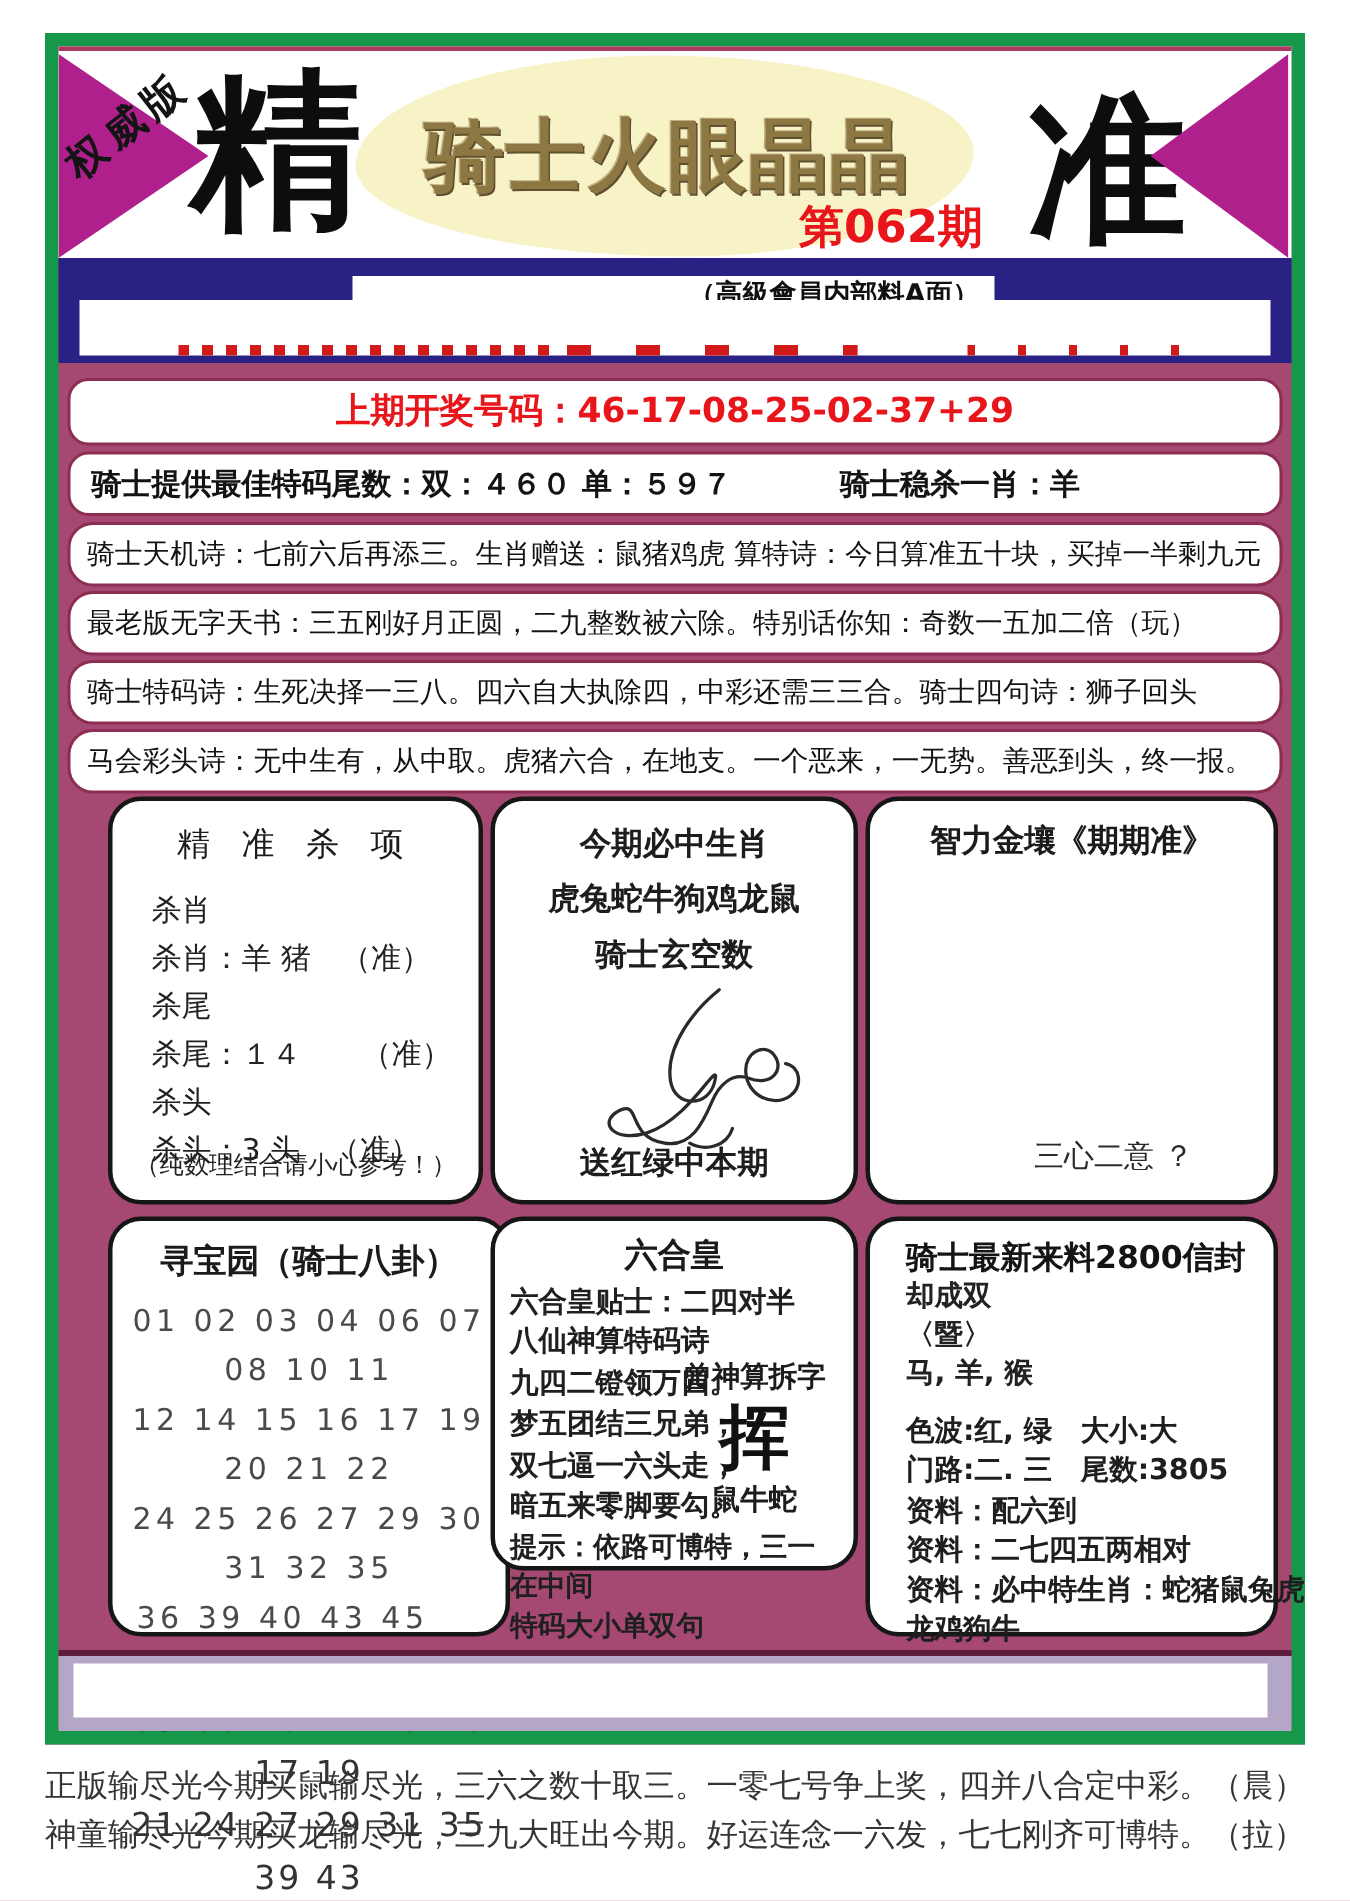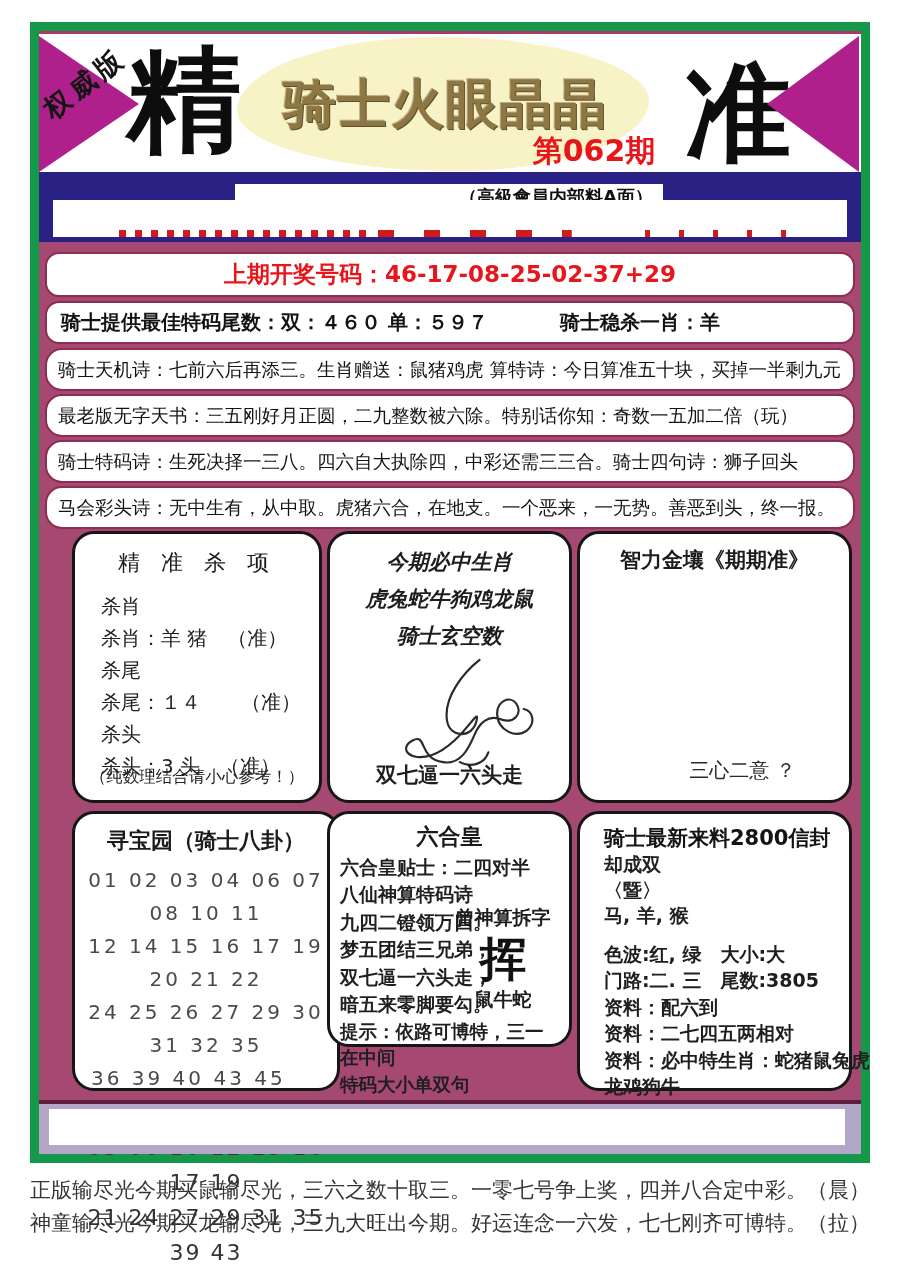--- a/index.html
+++ b/index.html
@@ -61,21 +61,21 @@
   .zodiac-card   { left:288px; top:500px; width:245px; height:272px; }
   .wisdom-card   { left:538px; top:500px; width:275px; height:272px; }
   .treasure-card { left:33px;  top:780px; width:268px; height:280px; }
   .king-card     { left:288px; top:780px; width:245px; height:236px; }
   .material-card { left:538px; top:780px; width:275px; height:280px; }
 
   .kill-title { text-align:center; font-size:22px; font-weight:normal; letter-spacing:7px; margin-top:14px; color:#1b1b1b; }
   .kill-lines { margin:12px 0 0 26px; font-size:20px; line-height:32px; color:#222; }
   .kill-note  { position:absolute; bottom:12px; width:100%; text-align:center; font-size:16.5px; color:#222; }
 
-  .zd-line { text-align:center; font-size:21px; font-weight:bold; color:#1d1d1d; margin-top:9px;font-style:italic; }
+  .zd-line { text-align:center; font-size:21px; font-weight:bold; color:#1d1d1d; margin-top:9px; }
   .zd-line:first-child { margin-top:14px; }
   .scribble { display:block; margin:2px auto 0; }
   .zd-bottom { position:absolute; bottom:11px; width:100%; text-align:center; font-size:21px; font-weight:bold; color:#1d1d1d; }
 
   .wis-title { text-align:center; font-size:21px; font-weight:bold; color:#1b1b1b; margin-top:12px; }
   .wis-bottom { position:absolute; bottom:16px; width:100%; text-align:center; padding-left:56px;
                 font-size:20px; color:#2a2a2a; }
 
   .tre-title { text-align:center; font-size:22px; font-weight:bold; color:#1b1b1b; margin-top:12px; }
   .tre-grid  { margin-top:8px; text-align:center; font-size:20px; color:#4a4a4a; line-height:33px; letter-spacing:3px; }
@@ -158,21 +158,21 @@
         <div class="kill-note">（纯数理结合请小心参考！）</div>
       </div>
 
       <div class="card zodiac-card">
         <div class="zd-line">今期必中生肖</div>
         <div class="zd-line">虎兔蛇牛狗鸡龙鼠</div>
         <div class="zd-line">骑士玄空数</div>
         <svg class="scribble" width="168" height="118" viewBox="0 0 170 120">
           <path d="M115 8 C100 20 78 45 82 70 C85 88 108 88 112 70 C116 52 96 95 66 105 C44 112 32 98 47 90 C62 82 52 108 78 112 C96 115 104 98 110 84 C115 72 124 64 135 68 C150 74 160 62 152 52 C146 44 132 50 133 64 C134 80 152 88 163 80 C172 73 170 60 160 58 M95 112 C106 118 120 114 124 102" fill="none" stroke="#2a2a2a" stroke-width="2.2" stroke-linecap="round"></path>
         </svg>
-        <div class="zd-bottom">双七逼一六头走</div>
+        <div class="zd-bottom">送红绿中本期</div>
       </div>
 
       <div class="card wisdom-card">
         <div class="wis-title">智力金壤《期期准》</div>
         <div class="wis-bottom">三心二意 ？</div>
       </div>
 
       <div class="card treasure-card">
         <div class="tre-title">寻宝园（骑士八卦）</div>
         <div class="tre-grid">

